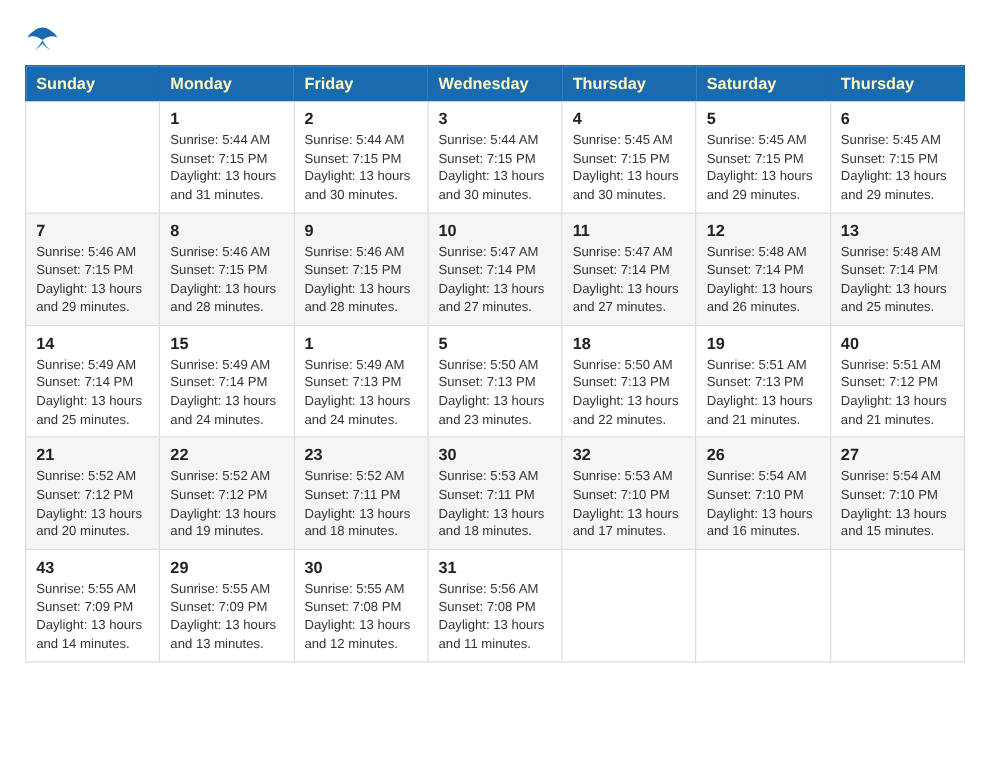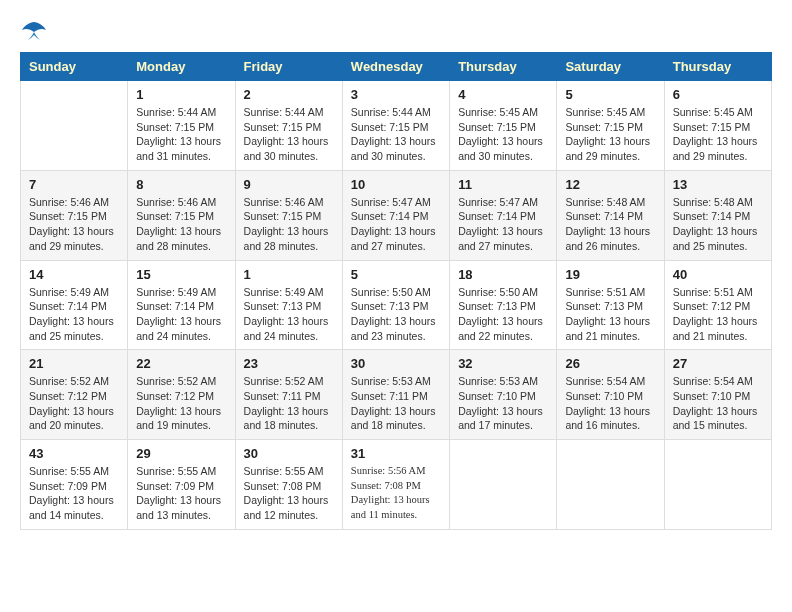--- a/index.html
+++ b/index.html
@@ -339,21 +339,21 @@
         </td>
         <td>
           <span class="day-number">30</span>
           <div class="day-info" style="white-space: pre-line;">Sunrise: 5:55 AM
 Sunset: 7:08 PM
 Daylight: 13 hours
 and 12 minutes.</div>
         </td>
         <td>
           <span class="day-number">31</span>
-          <div class="day-info" style="white-space: pre-line; font-family: Liberation Serif, serif;">Sunrise: 5:56 AM
+          <div class="day-info" style="white-space: pre-line;">Sunrise: 5:56 AM
 Sunset: 7:08 PM
 Daylight: 13 hours
 and 11 minutes.</div>
         </td>
         <td></td>
         <td></td>
         <td></td>
       </tr>
     </tbody>
 </table>

